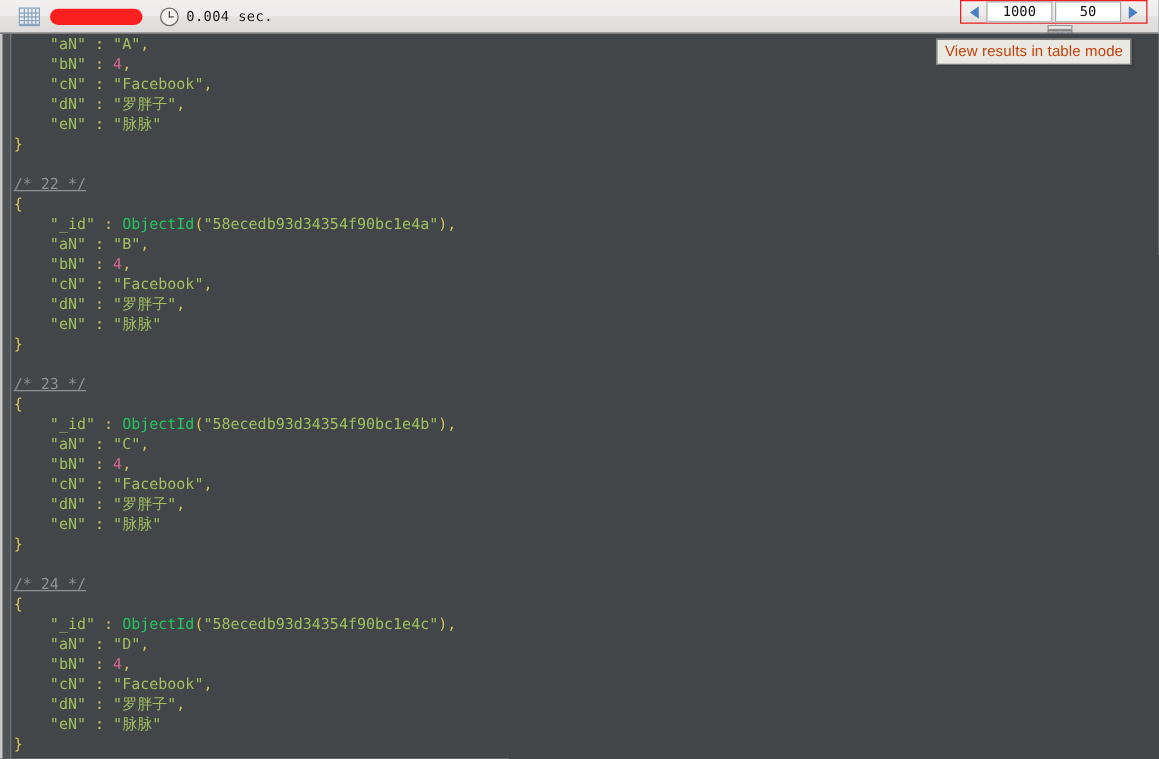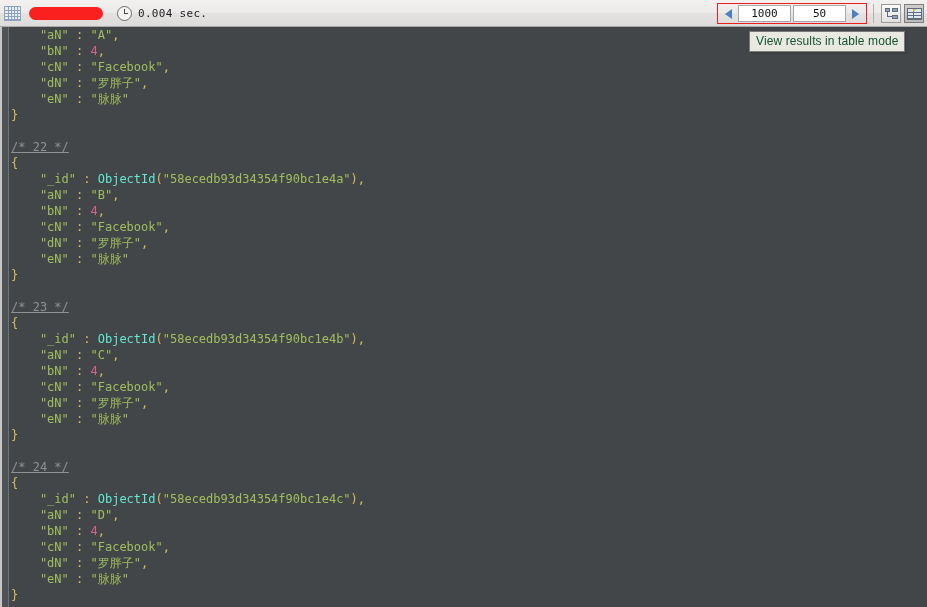--- a/index.html
+++ b/index.html
@@ -31,28 +31,30 @@
     border-bottom: 1px solid #a9a9a9;
     box-sizing: border-box;
     display: flex;
     align-items: center;
   }
   .tb-left {
     display: flex;
     align-items: center;
     padding-left: 4px;
     height: 100%;
+    margin-left: 11px;
   }
   .tb-right {
     position: absolute;
     right: 0; top: 0;
     height: 27px;
     display: flex;
     align-items: center;
     padding-right: 3px;
+    flex-direction: column;
   }
 
   
   .icon-grid {
     width: 17px; height: 15px;
     border: 1px solid #8ba3bd;
     background: #e8eef6;
     position: relative;
     box-sizing: border-box;
     margin-right: 3px;
@@ -224,21 +226,21 @@
 
   
   .tooltip {
     position: absolute;
     left: 749px;
     top: 31px;
     background: #e9e9e2;
     border: 1px solid #7a7a7a;
     font-family: "Liberation Sans", sans-serif;
     font-size: 12px;
-    color: #14532d;
+    color: #c2410c;
     padding: 2px 6px 3px 6px;
     white-space: nowrap;
     box-shadow: 1px 1px 2px rgba(0,0,0,0.22);
     z-index: 50;
     letter-spacing: 0.1px;
   }
 
   
   .code-wrap {
     position: absolute;
@@ -276,21 +278,21 @@
     white-space: pre;
     color: #a9b7c6;
   }
   .ln { height: 16px; }
 
   
   .t-key     { color: #9fbf5e; }
   .t-str     { color: #9fbf5e; }
   .t-punct   { color: #d4c15a; }
   .t-num     { color: #d0648a; }
-  .t-fn      { color: #5eead4; }
+  .t-fn      { color: #22c55e; }
   .t-comment { color: #8f9194; text-decoration: underline; }
   .t-brace   { color: #d4c15a; }
 
   
   .watermark {
     position: absolute;
     right: 8px;
     bottom: 6px;
     font-family: "DejaVu Serif", "Liberation Serif", serif;
     font-size: 19px;

